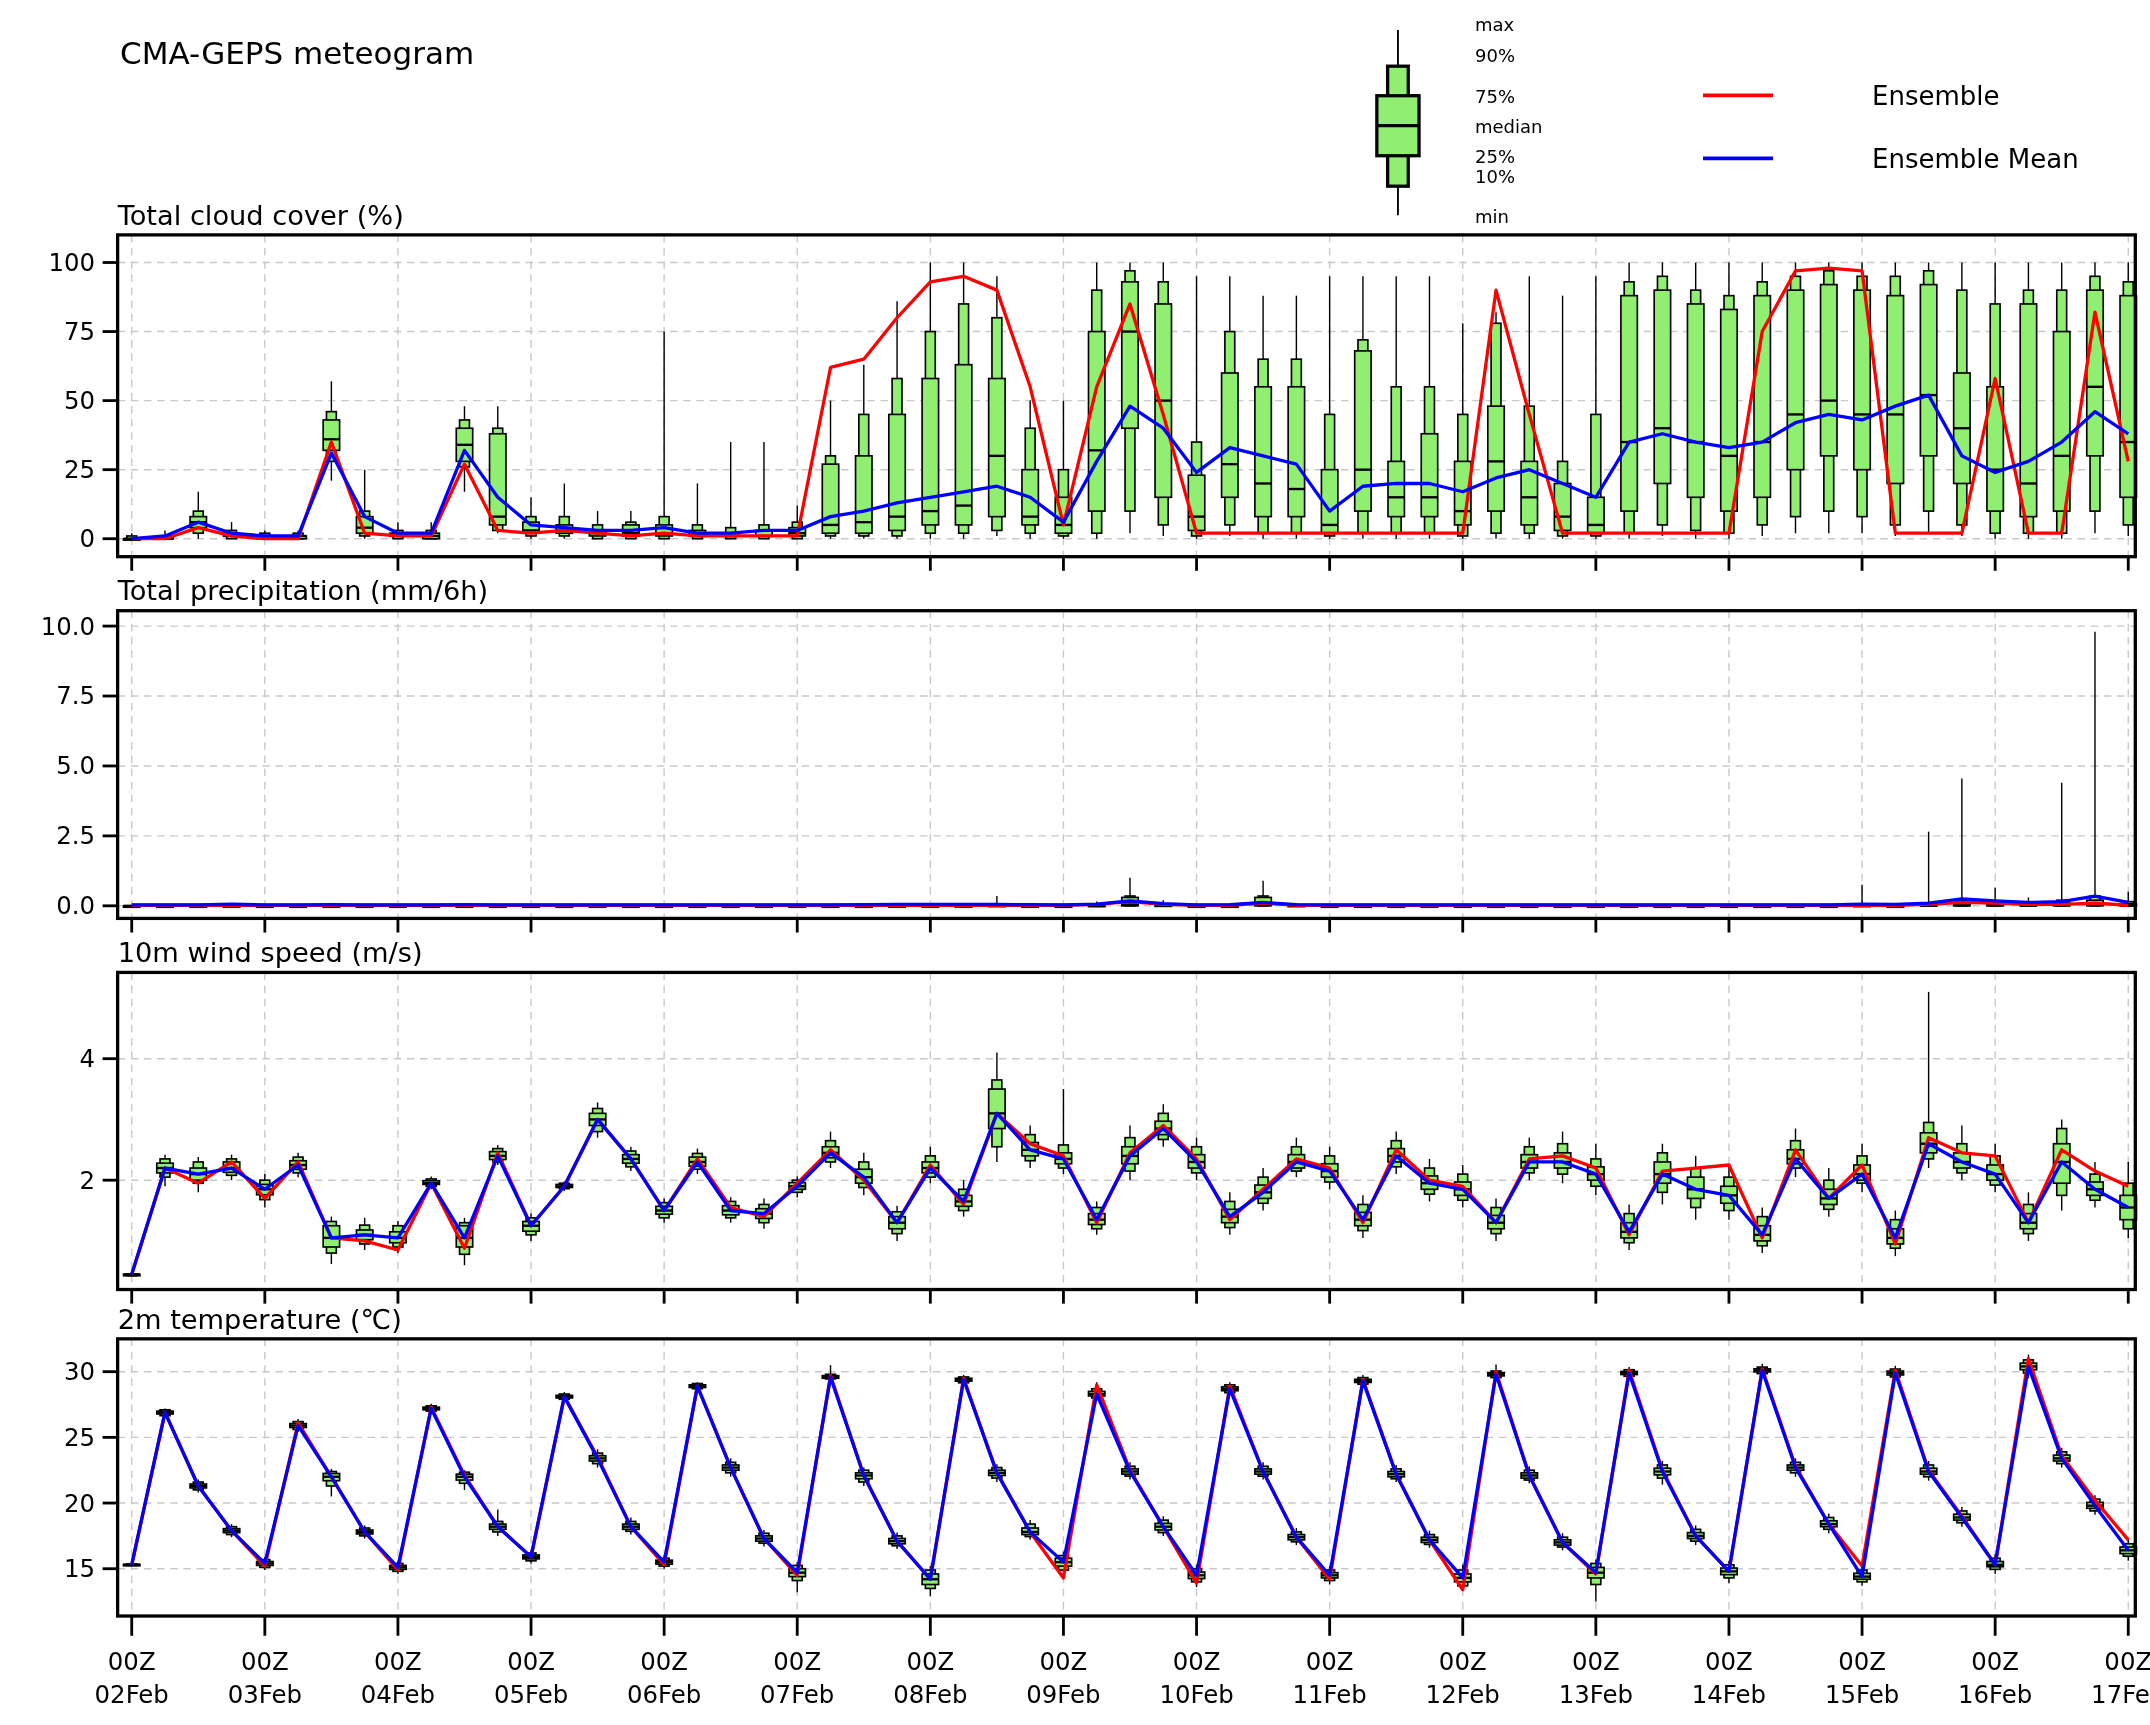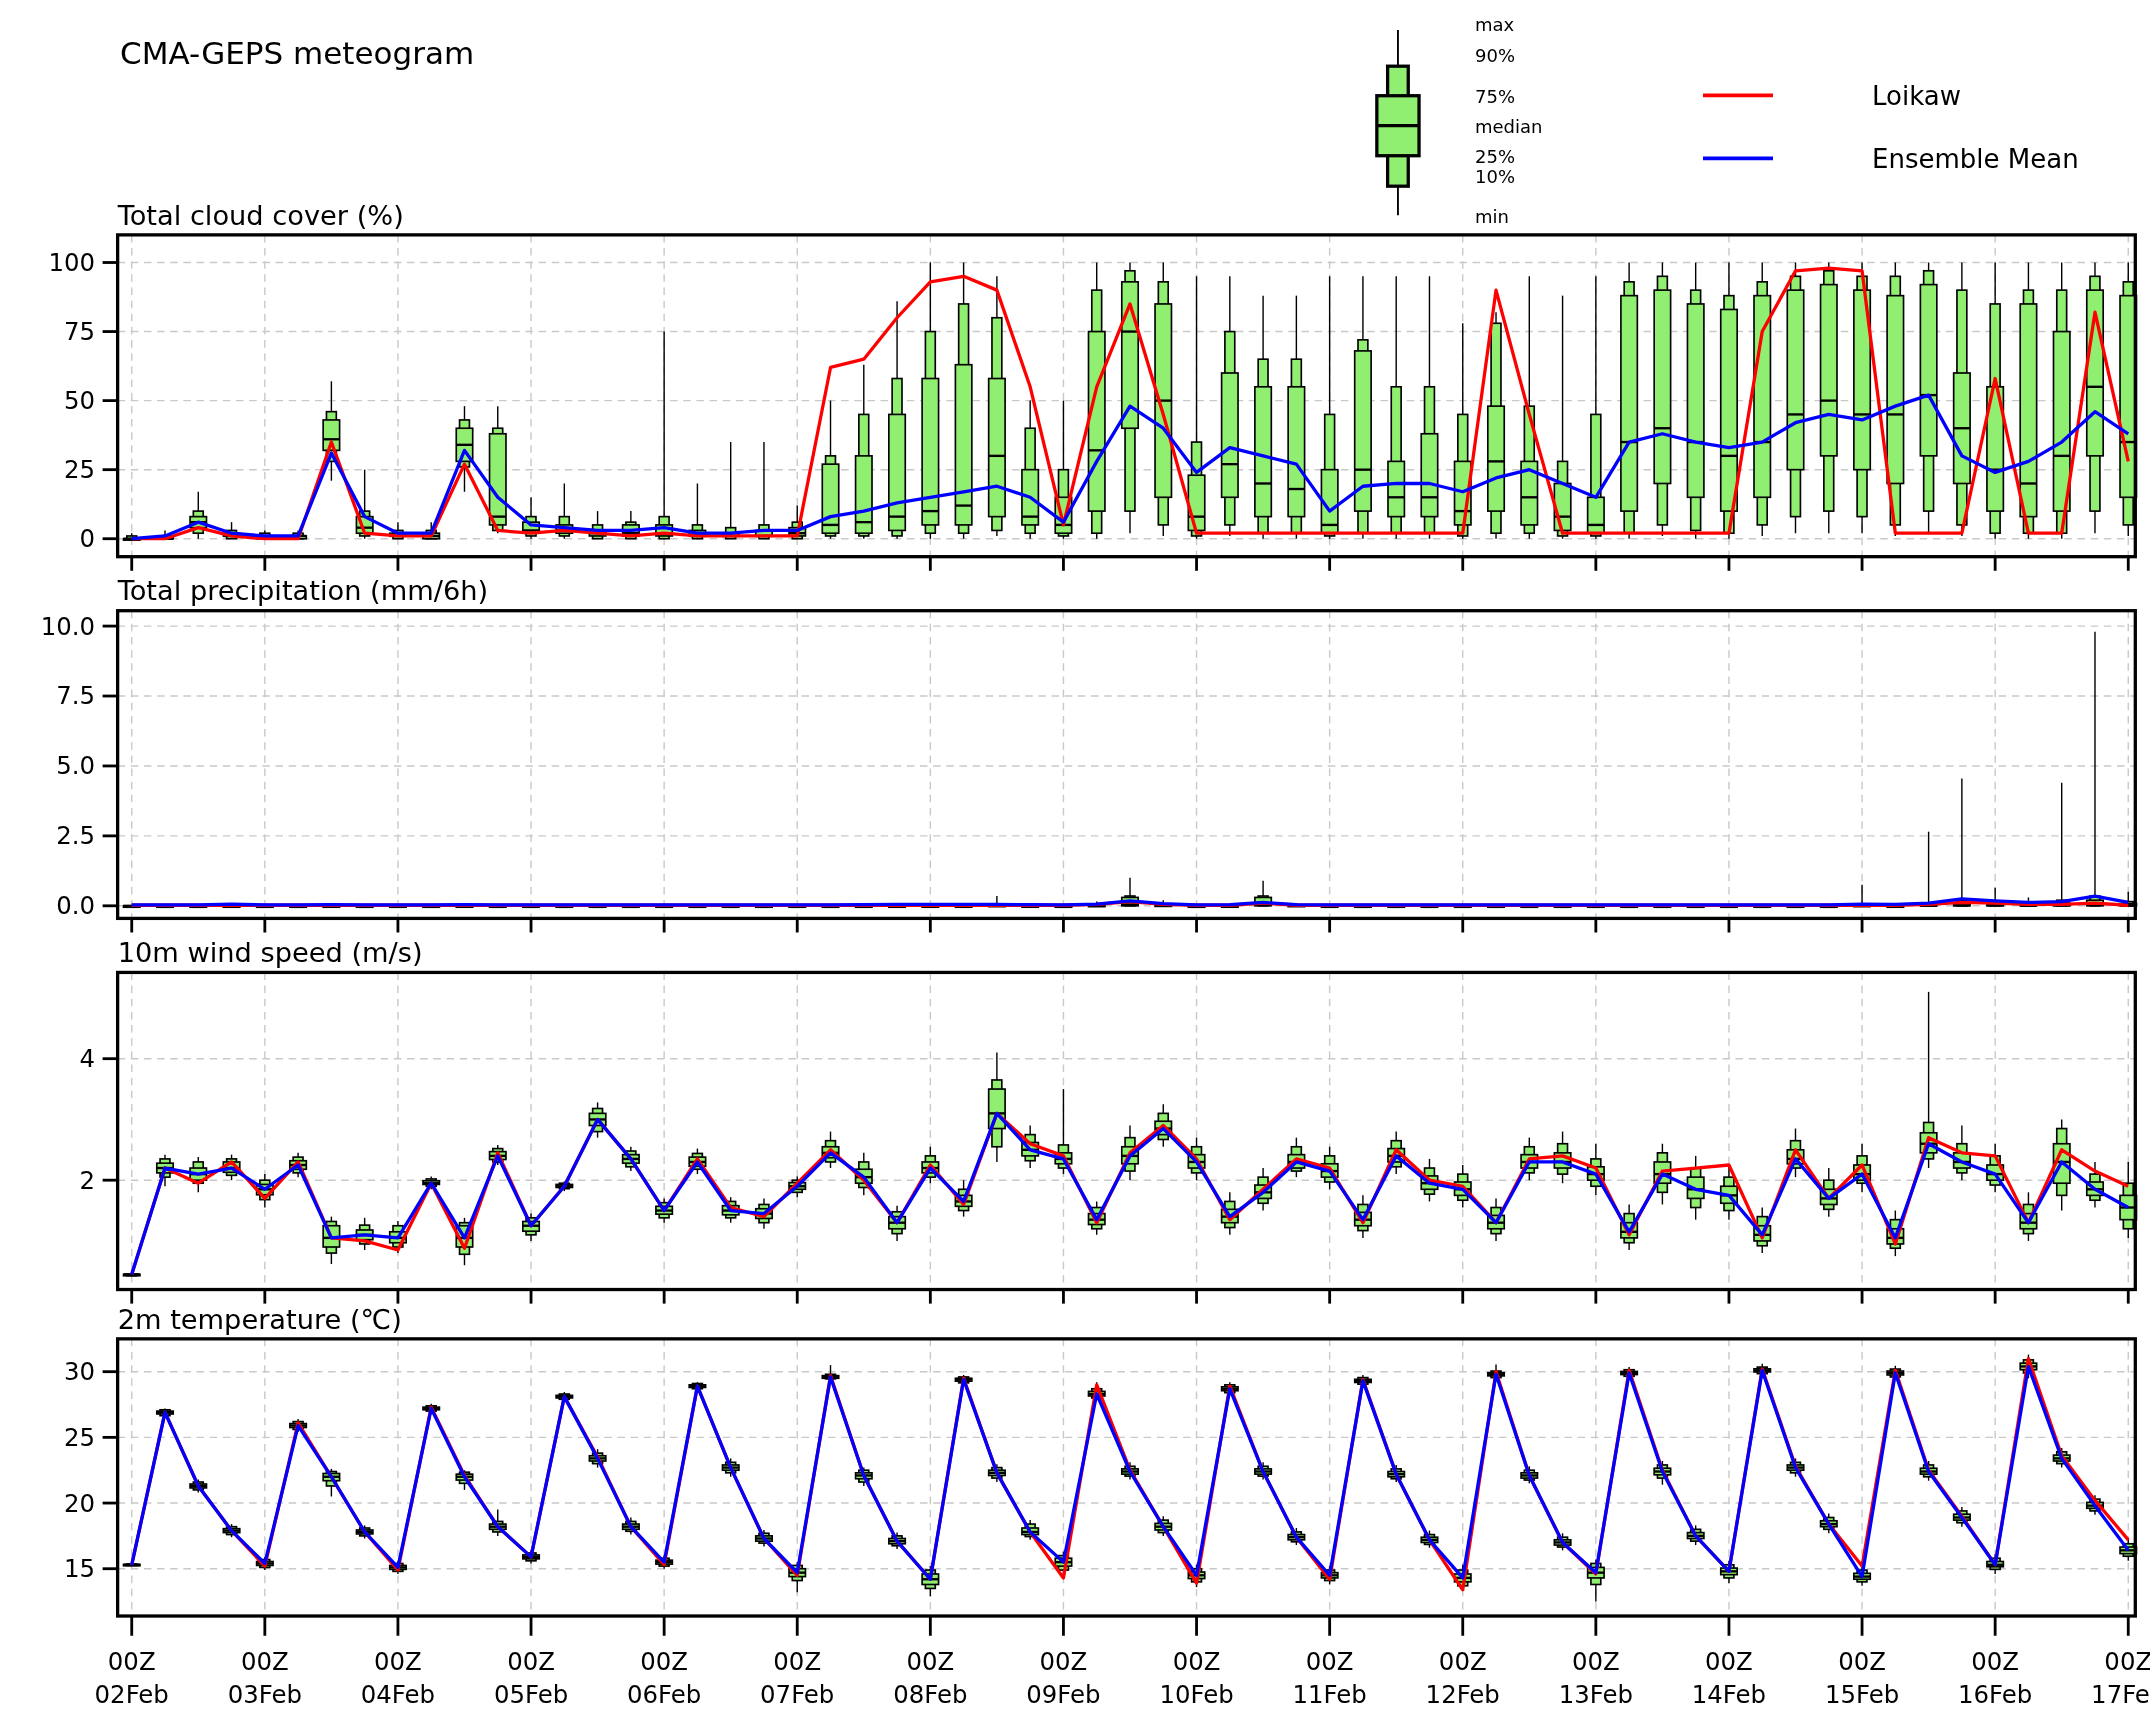--- a/index.html
+++ b/index.html
@@ -29,21 +29,21 @@
   <span style="top:96px">75%</span>
   <span style="top:126px">median</span>
   <span style="top:156px">25%</span>
   <span style="top:176px">10%</span>
   <span style="top:216px">min</span>
 </div>
 
 <svg style="position:absolute;left:1703px;top:92px;" width="70" height="6.6" viewBox="0 0 150 14">
   <line x1="0" y1="7" x2="150" y2="7" stroke-width="8" stroke="#ff0000"></line>
 </svg>
-<div class="legend-entry-label" style="top:96px">Loikaw</div>
+<div class="legend-entry-label" style="top:96px">Ensemble</div>
 <svg style="position:absolute;left:1703px;top:155px;" width="70" height="6.6" viewBox="0 0 150 14">
   <line x1="0" y1="7" x2="150" y2="7" stroke-width="8" stroke="#0000ff"></line>
 </svg>
 <div class="legend-entry-label" style="top:159px">Ensemble Mean</div>
 
 <svg id="chart" width="2151" height="1725" viewBox="0 0 4578 3672">
     <g>
       <text x="250" y="478" font-size="58" fill="#000">Total cloud cover (%)</text>
       <line x1="250" x2="4545" y1="1146.7811158798283" y2="1146.7811158798283" stroke="#c9c9c9" stroke-width="3" stroke-dasharray="16 12"></line>
       <line x1="250" x2="4545" y1="999.7854077253219" y2="999.7854077253219" stroke="#c9c9c9" stroke-width="3" stroke-dasharray="16 12"></line>

